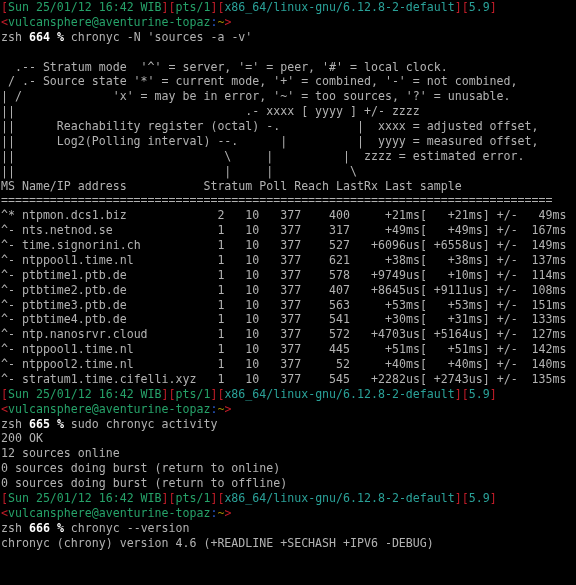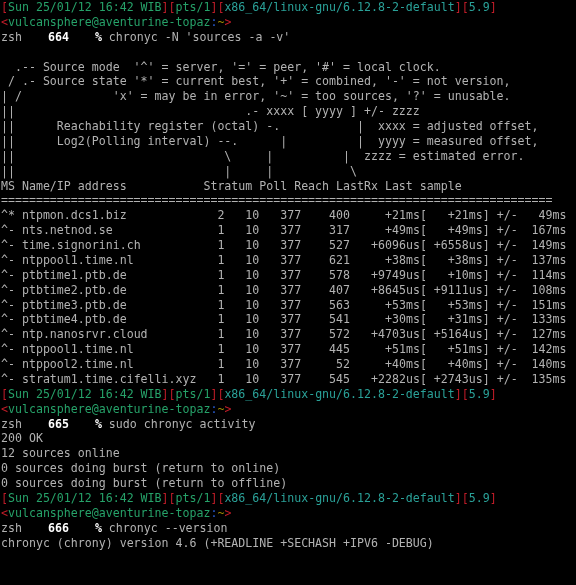--- a/index.html
+++ b/index.html
@@ -30,37 +30,37 @@
     color: #b2b2b2;
     letter-spacing: 0px;
     padding-left: 1px;
   }
   .c-red    { color: #c01c28; }
   .c-green  { color: #26a269; }
   .c-teal   { color: #2aa198; }
   .c-blue   { color: #2a5fd6; }
   .c-olive  { color: #a08a00; }
   .c-gray   { color: #b2b2b2; text-align: right; }
-  .c-white  { color: #ffffff; font-weight: bold; margin-left: 19px; }
+  .c-white  { color: #ffffff; font-weight: bold; }
 </style>
 </head>
 <body>
 
 <div id="terminal">
 
   <div class="line"><span class="c-red">[</span><span class="c-green">Sun 25/01/12 16:42 WIB</span><span class="c-red">]</span><span class="c-red">[</span><span class="c-green">pts/1</span><span class="c-red">]</span><span class="c-red">[</span><span class="c-teal">x86_64/linux-gnu/6.12.8-2-default</span><span class="c-red">]</span><span class="c-red">[</span><span class="c-teal">5.9</span><span class="c-red">]</span></div>
 
   <div class="line"><span class="c-red">&lt;</span><span class="c-green">vulcansphere@aventurine-topaz</span><span class="c-blue">:</span><span class="c-olive">~</span><span class="c-red">&gt;</span></div>
 
   <div class="line"><span class="c-gray">zsh</span><span class="c-gray"> </span><span class="c-white">664</span><span class="c-gray"> </span><span class="c-white">%</span><span class="c-gray"> </span><span class="c-gray">chronyc -N 'sources -a -v'</span></div>
 
   <div class="line">&nbsp;</div>
 
-  <div class="line">  .-- Source mode  '^' = server, '=' = peer, '#' = local clock.</div>
-  <div class="line"> / .- Source state '*' = current best, '+' = combined, '-' = not version,</div>
+  <div class="line">  .-- Stratum mode  '^' = server, '=' = peer, '#' = local clock.</div>
+  <div class="line"> / .- Source state '*' = current mode, '+' = combined, '-' = not combined,</div>
   <div class="line">| /             'x' = may be in error, '~' = too sources, '?' = unusable.</div>
   <div class="line">||                                 .- xxxx [ yyyy ] +/- zzzz</div>
   <div class="line">||      Reachability register (octal) -.           |  xxxx = adjusted offset,</div>
   <div class="line">||      Log2(Polling interval) --.      |          |  yyyy = measured offset,</div>
   <div class="line">||                              \     |          |  zzzz = estimated error.</div>
   <div class="line">||                              |     |           \</div>
 
   <div class="line">MS Name/IP address           Stratum Poll Reach LastRx Last sample</div>
   <div class="line">===============================================================================</div>
 

